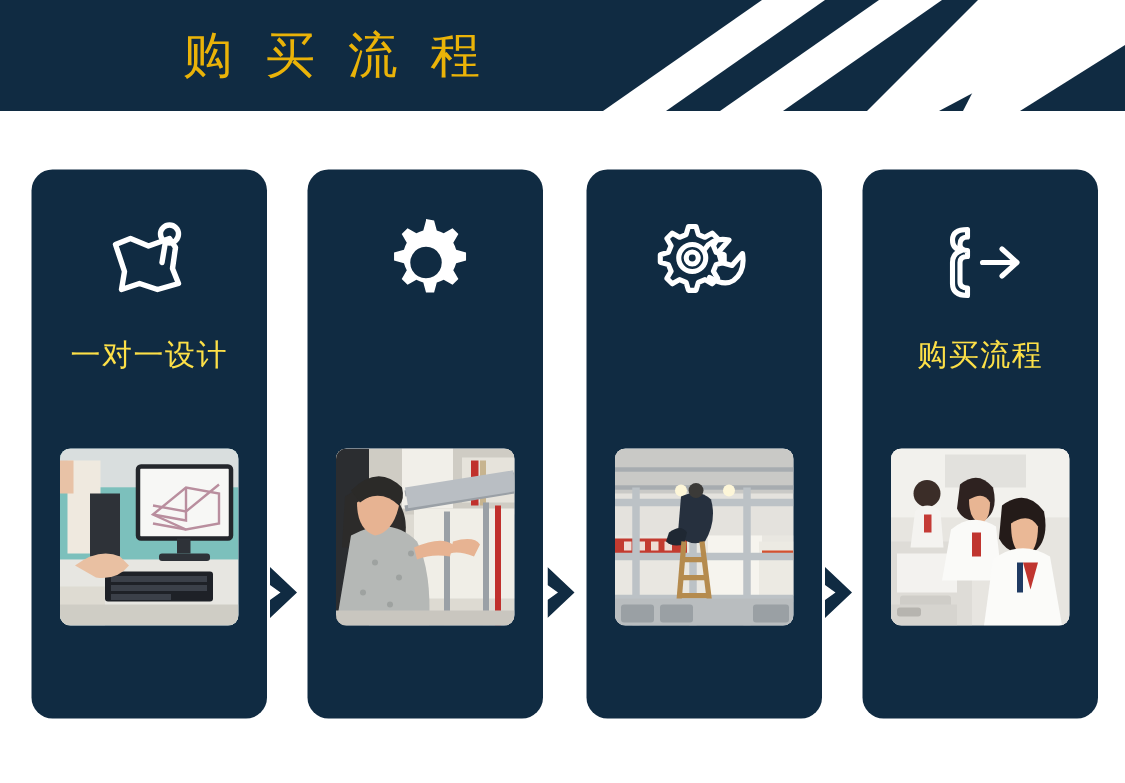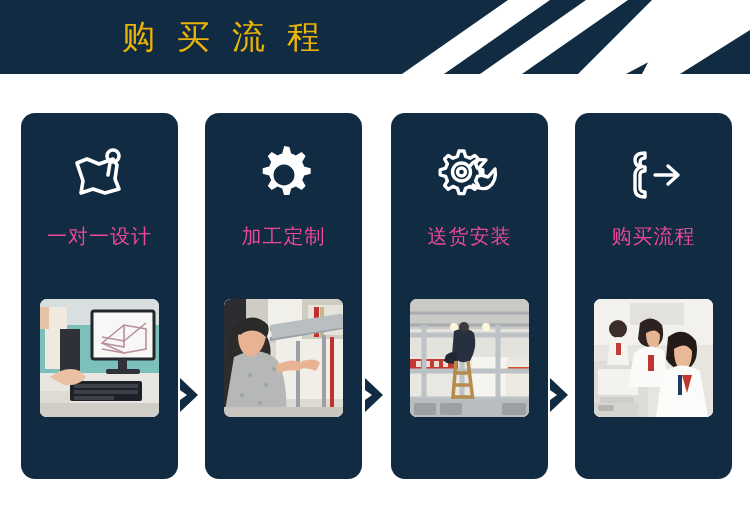--- a/index.html
+++ b/index.html
@@ -78,21 +78,21 @@
     display: flex;
     align-items: center;
     justify-content: center;
   }
   .card-label {
     position: absolute;
     left: 0;
     top: 110px;
     width: 157px;
     text-align: center;
-    color: #ec4899;
+    color: #fde047;
     font-size: 20px;
     letter-spacing: 1px;
     font-weight: 400;
     white-space: nowrap;
   }
   .card-photo {
     position: absolute;
     left: 19px;
     top: 186px;
     width: 119px;
@@ -173,21 +173,20 @@
       </svg>
     </div>
   </div>
 
   <div class="card card-2">
     <div class="card-icon">
       <svg width="58" height="58" viewBox="0 0 58 58">
         <path fill="#ffffff" d="M29 0 l5.4 1 1.8 6.6 a22 22 0 0 1 4.6 1.9 l5.9-3.4 3.9 3.9 -3.4 5.9 a22 22 0 0 1 1.9 4.6 l6.6 1.8 0 5.4 -6.6 1.8 a22 22 0 0 1 -1.9 4.6 l3.4 5.9 -3.9 3.9 -5.9-3.4 a22 22 0 0 1 -4.6 1.9 l-1.8 6.6 -5.4 0 -1.8-6.6 a22 22 0 0 1 -4.6-1.9 l-5.9 3.4 -3.9-3.9 3.4-5.9 a22 22 0 0 1 -1.9-4.6 l-6.6-1.8 0-5.4 6.6-1.8 a22 22 0 0 1 1.9-4.6 l-3.4-5.9 3.9-3.9 5.9 3.4 a22 22 0 0 1 4.6-1.9 l1.8-6.6 Z M29 18.5 a10.5 10.5 0 1 0 0.01 0 Z"></path>
       </svg>
     </div>
-    <div class="card-label">加工定制</div>
     <div class="card-photo">
       <svg width="119" height="118" viewBox="0 0 119 118">
         <rect width="119" height="118" fill="#dddad2"></rect>
         <rect x="0" y="0" width="119" height="44" fill="#cfccc4"></rect>
         <rect x="0" y="0" width="22" height="118" fill="#2b2d30"></rect>
         <rect x="44" y="0" width="34" height="40" fill="#f1efe9"></rect>
         <rect x="84" y="6" width="35" height="30" fill="#e6e3db"></rect>
         <rect x="90" y="8" width="5" height="30" fill="#c0302c"></rect>
         <rect x="96" y="8" width="4" height="30" fill="#c7b48f"></rect>
         <rect x="52" y="40" width="67" height="60" fill="#f0eee7"></rect>
@@ -222,21 +221,20 @@
     <div class="card-icon">
       <svg width="66" height="56" viewBox="0 0 66 56">
         <g fill="none" stroke="#ffffff" stroke-width="3.4" stroke-linecap="round" stroke-linejoin="round">
           <path d="M22 4 l5 0 1.6 5.4 4.4 1.8 4.8-2.8 3.6 3.6 -2.8 4.8 1.8 4.4 5.4 1.6 0 5 -5.4 1.6 -1.8 4.4 2.8 4.8 -3.6 3.6 -4.8-2.8 -4.4 1.8 -1.6 5.4 -5 0 -1.6-5.4 -4.4-1.8 -4.8 2.8 -3.6-3.6 2.8-4.8 -1.8-4.4 -5.4-1.6 0-5 5.4-1.6 1.8-4.4 -2.8-4.8 3.6-3.6 4.8 2.8 4.4-1.8 Z"></path>
           <circle cx="24.5" cy="25" r="9"></circle>
           <circle cx="24.5" cy="25" r="4"></circle>
           <path d="M36 38 q10 6 16 2 q8-6 6-18 l-7 8 -7-2 -2-7 7-8 q-11-2 -16 6"></path>
         </g>
       </svg>
     </div>
-    <div class="card-label">送货安装</div>
     <div class="card-photo">
       <svg width="119" height="118" viewBox="0 0 119 118">
         <rect width="119" height="118" fill="#e4e2dd"></rect>
         <rect x="0" y="0" width="119" height="30" fill="#c9c9c6"></rect>
         <g stroke="#a7acb0" stroke-width="3" fill="none">
           <path d="M0 14 L119 14"></path>
             <path d="M0 26 L119 26"></path>
         </g>
         <circle cx="44" cy="28" r="4" fill="#fdf6d8"></circle>
         <circle cx="76" cy="28" r="4" fill="#fdf6d8"></circle>

